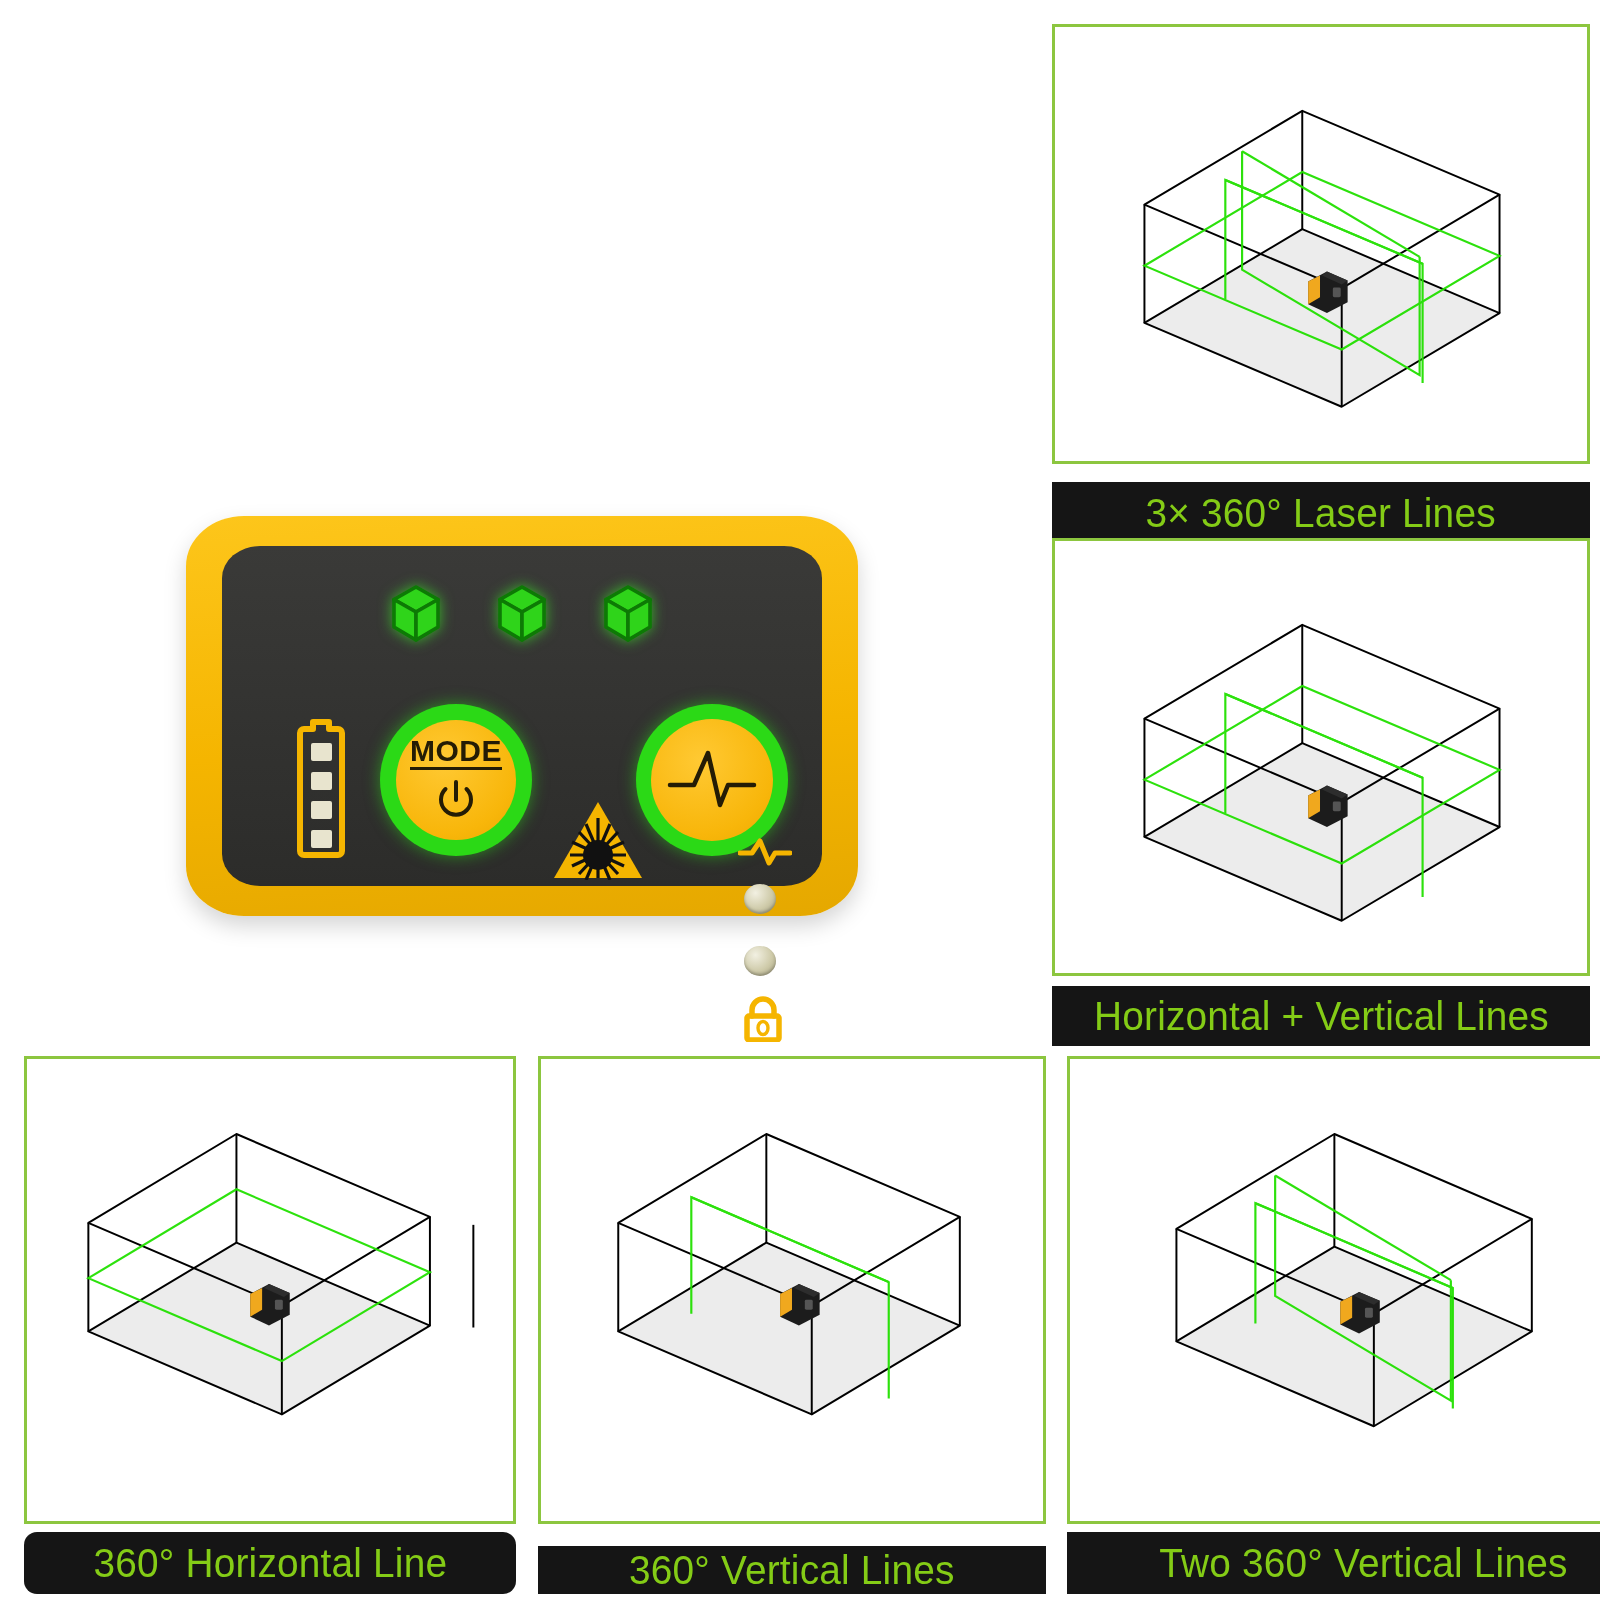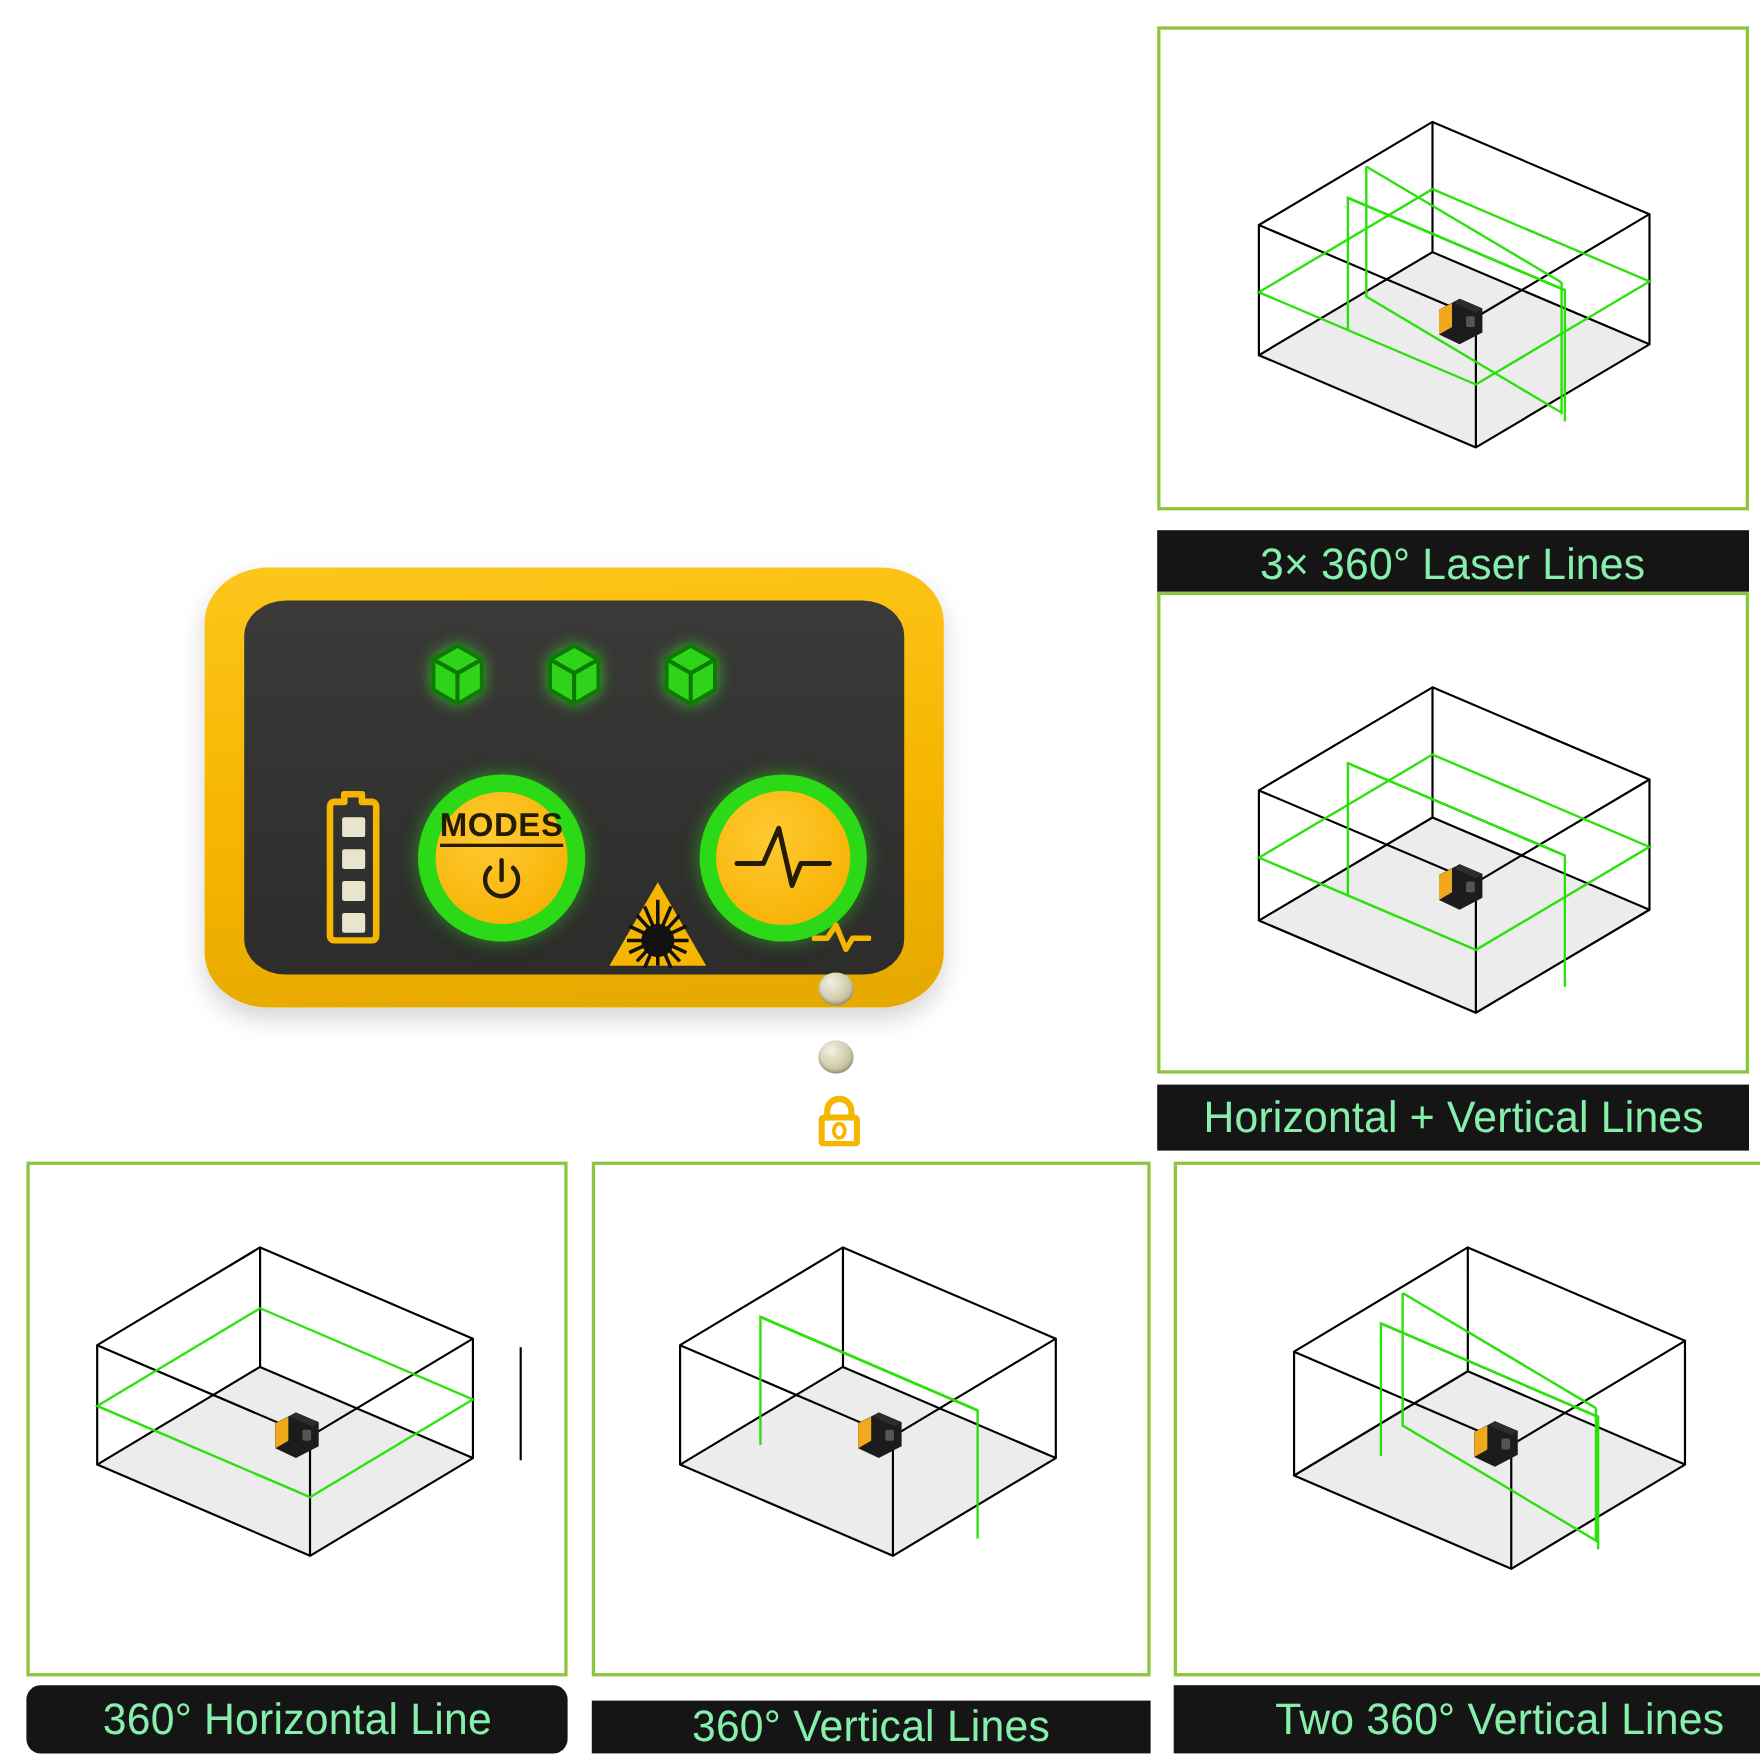--- a/index.html
+++ b/index.html
@@ -122,21 +122,21 @@
   .card{position:absolute;}
   .card .frame{
     position:absolute;left:0;top:0;right:0;
     border:3px solid #8cc63f;
     background:#ffffff;
     box-sizing:border-box;
   }
   .card .cap{
     position:absolute;left:0;right:0;bottom:0;
     background:#151515;
-    color:#86efac;
+    color:#84cc16;
     display:flex;align-items:center;justify-content:center;
     font-size:40px;
     letter-spacing:.2px;
     white-space:nowrap;
     overflow:hidden;
   }
   .cap span{display:block;transform:scaleX(.97);}
 
   
   #card-tr{left:1052px;top:24px;width:538px;height:520px;}
@@ -200,21 +200,21 @@
         <svg class="battery" viewBox="0 0 50 140">
           <path d="M17 4 h16 v7 h9 a4 4 0 0 1 4 4 v118 a4 4 0 0 1 -4 4 h-34 a4 4 0 0 1 -4 -4 v-118 a4 4 0 0 1 4 -4 h9 Z" fill="none" stroke="#f5b500" stroke-width="6" stroke-linejoin="round"></path>
           <rect x="15" y="25" width="21" height="18" rx="2" fill="#e8e4ce"></rect>
           <rect x="15" y="54" width="21" height="18" rx="2" fill="#e8e4ce"></rect>
           <rect x="15" y="83" width="21" height="18" rx="2" fill="#e8e4ce"></rect>
           <rect x="15" y="112" width="21" height="18" rx="2" fill="#e8e4ce"></rect>
         </svg>
 
         <div class="btn-mode">
           <div class="inner">
-            <div class="mode-txt">MODES</div>
+            <div class="mode-txt">MODE</div>
             <svg class="pwr" width="48" height="48" viewBox="0 0 48 48">
               <path d="M13.5 13 a15 15 0 1 0 21 0" fill="none" stroke="#241c05" stroke-width="4" stroke-linecap="round"></path>
               <line x1="24" y1="6" x2="24" y2="24" stroke="#241c05" stroke-width="4" stroke-linecap="round"></line>
             </svg>
           </div>
         </div>
 
         <svg class="warn-tri" viewBox="0 0 92 80">
           <path d="M46 2 L90 78 L2 78 Z" fill="#f5b500"></path>
           <g stroke="#111" stroke-width="3.2" stroke-linecap="butt">

